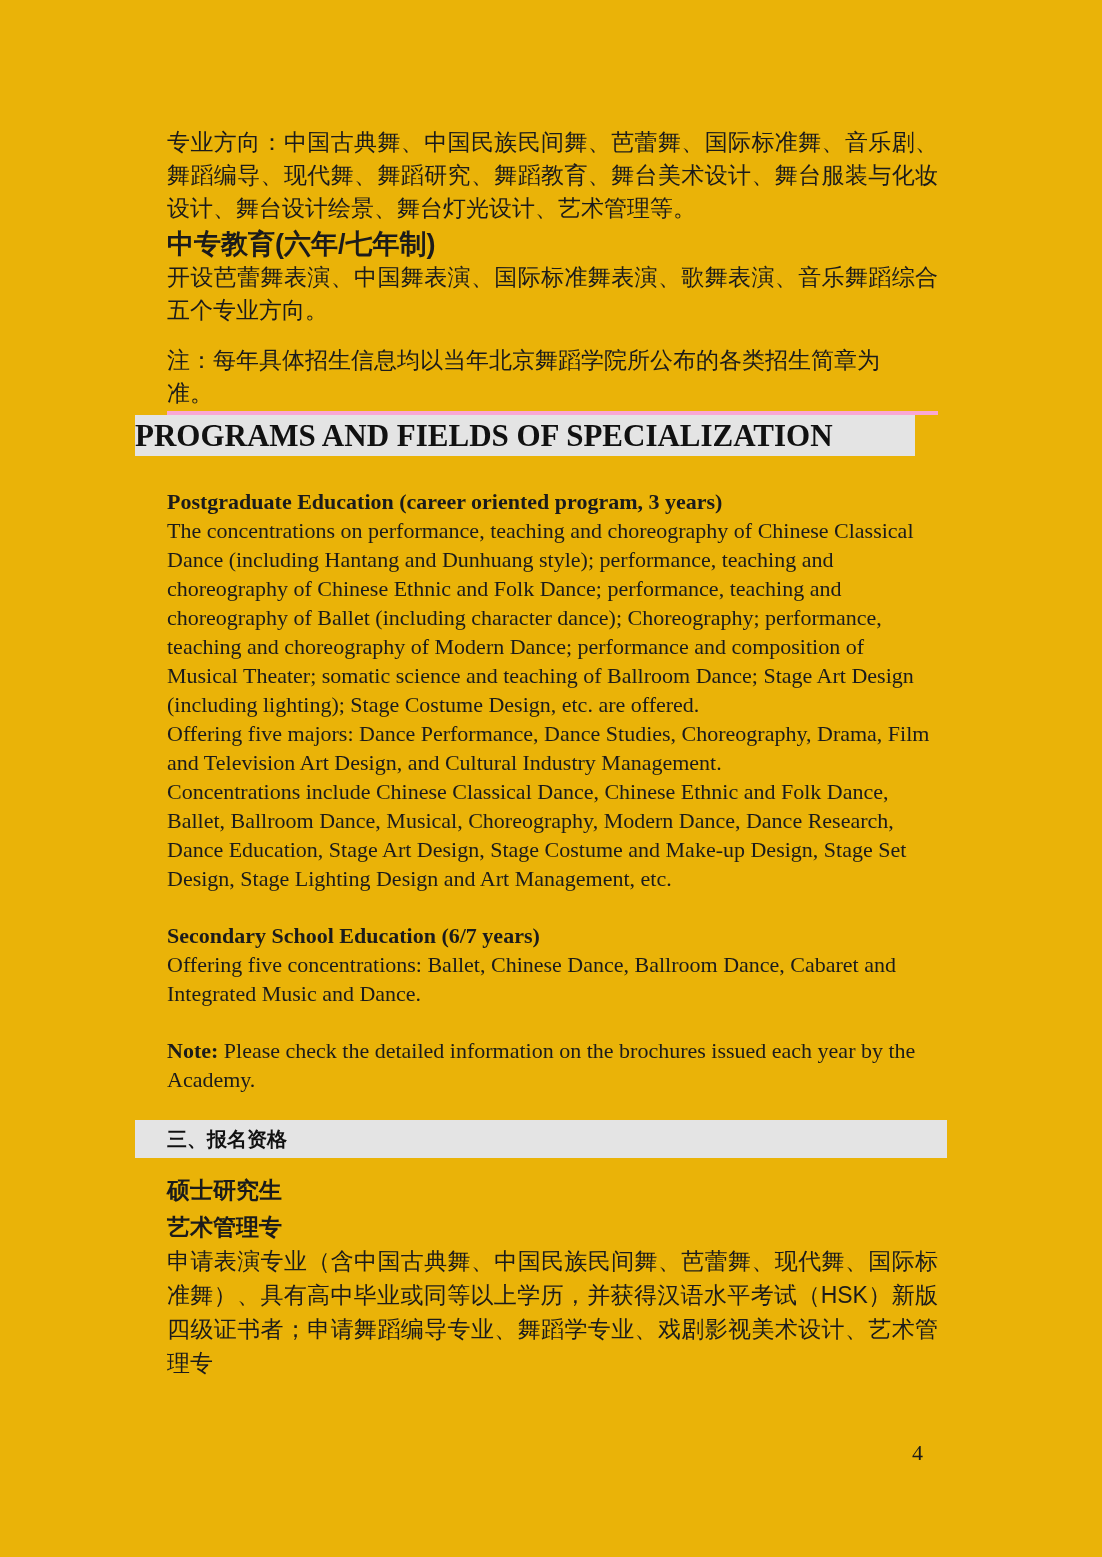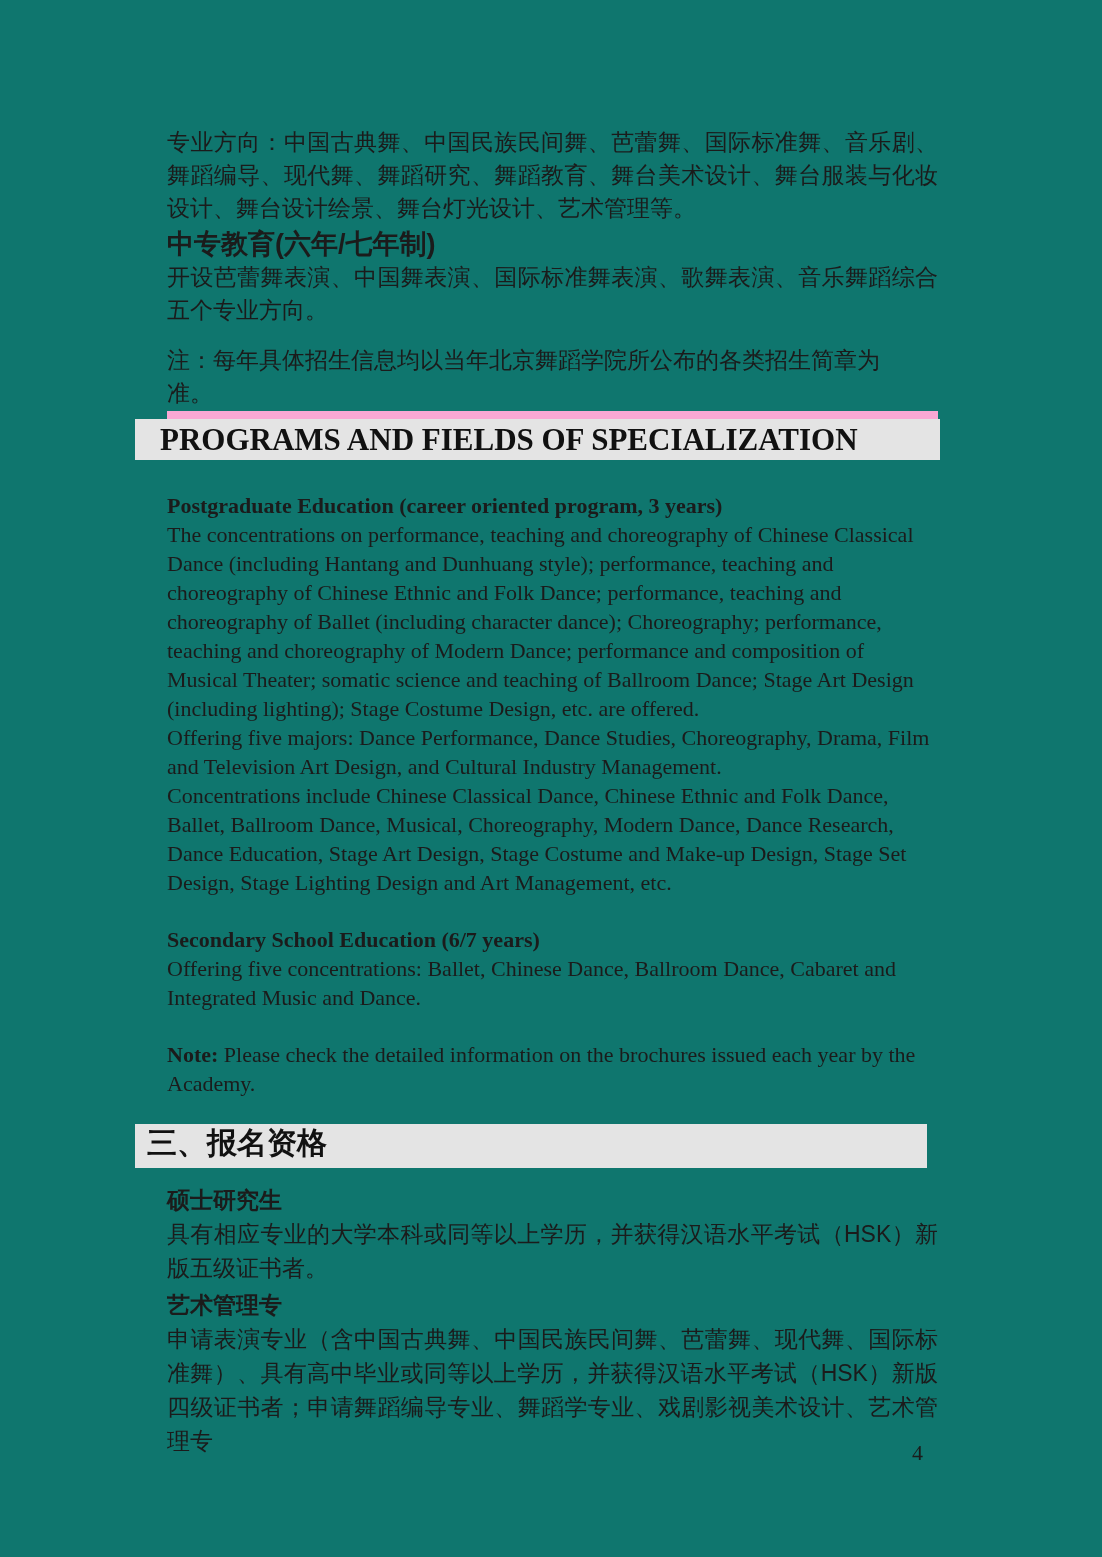--- a/index.html
+++ b/index.html
@@ -4,21 +4,21 @@
 <style>
   html, body {
     margin: 0;
     padding: 0;
     background: #ffffff;
   }
   .page {
     position: relative;
     width: 1102px;
     height: 1557px;
-    background: #0f766e;
+    background: #eab308;
     overflow: hidden;
     color: #1b1b1b;
   }
   .content {
     position: absolute;
     left: 167px;
     top: 126px;
     width: 771px;
   }
   
@@ -36,21 +36,21 @@
     line-height: 33px;
     margin: 3px 0 0 0;
     text-align: left;
   }
   .zh-note {
     margin-top: 14px;
     text-align: left;
   }
   .zh-note .underlined {
     display: inline-block;
-    border-bottom: 8px solid #f9a8d4;
+    border-bottom: 4px solid #f9a8d4;
     padding-bottom: 1px;
     padding-right: 42px;
   }
   
   .en {
     font-family: "Liberation Serif", serif;
     font-size: 22px;
     line-height: 29px;
     text-align: left;
     margin: 0;
@@ -63,34 +63,33 @@
   
   .bar {
     margin-left: -32px;
     width: 780px;
     background: #e4e4e4;
   }
   .bar-en {
     margin-top: 0;
     height: 41px;
     line-height: 41px;
-    padding-left: 25px;
     font-family: "Liberation Serif", serif;
     font-size: 31px;
     font-weight: bold;
     color: #111111;
     white-space: nowrap;
   }
   .bar-zh {
     margin-top: 26px;
-    height: 44px;
+    height: 38px;
     line-height: 38px;
-    padding-left: 12px;
+    padding-left: 32px;
     font-family: "Liberation Sans", sans-serif;
-    font-size: 30px;
+    font-size: 20px;
     font-weight: bold;
     color: #111111;
     white-space: nowrap;
   }
   
   .zh-bottom {
     line-height: 34px;
   }
   .zh-heading-bottom {
     font-family: "Liberation Sans", sans-serif;
@@ -144,21 +143,20 @@
     <p class="en en-heading mt-28">Secondary School Education (6/7 years)</p>
 
     <p class="en mt-0">Offering five concentrations: Ballet, Chinese Dance, Ballroom Dance, Cabaret and Integrated Music and Dance.</p>
 
     <p class="en mt-28"><span class="note-label">Note:</span><span> Please check the detailed information on the brochures issued each year by the Academy.</span></p>
 
     <div class="bar bar-zh"><span>三、报名资格</span></div>
 
     <h3 class="zh-heading-bottom mt-15">硕士研究生</h3>
 
-    <p class="zh zh-bottom mt-0">具有相应专业的大学本科或同等以上学历，并获得汉语水平考试（HSK）新版五级证书者。</p>
 
     <h3 class="zh-heading-bottom mt-3">艺术管理专</h3>
 
     <p class="zh zh-bottom mt-0">申请表演专业（含中国古典舞、中国民族民间舞、芭蕾舞、现代舞、国际标准舞）、具有高中毕业或同等以上学历，并获得汉语水平考试（HSK）新版四级证书者；申请舞蹈编导专业、舞蹈学专业、戏剧影视美术设计、艺术管理专</p>
 
   </div>
 
   <div class="page-number">4</div>
 </div>
 

